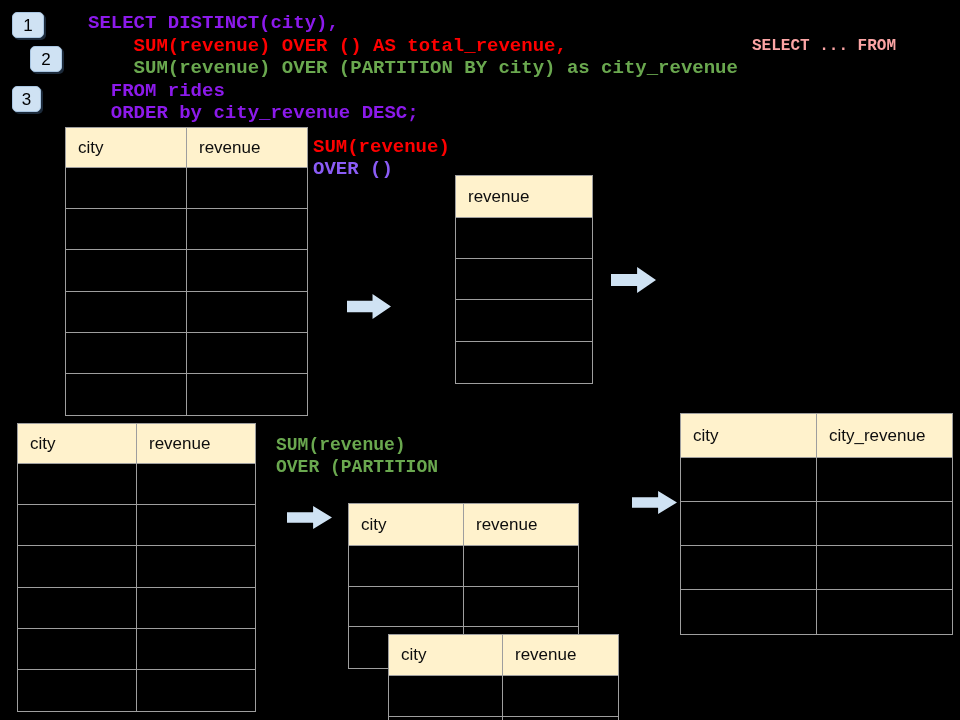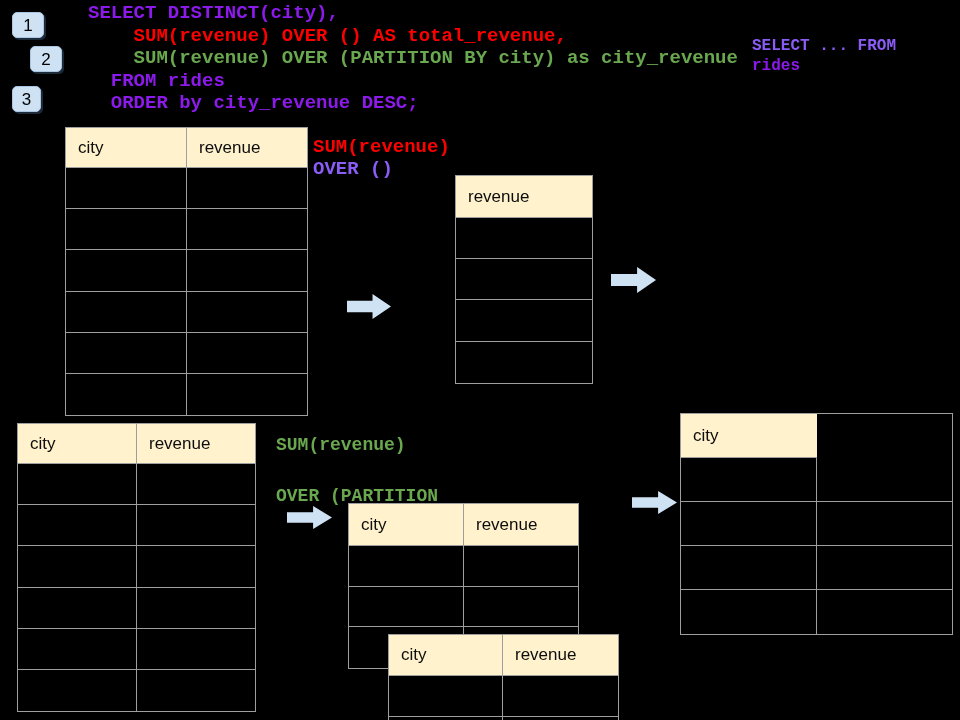--- a/index.html
+++ b/index.html
@@ -9,21 +9,21 @@
   
   .badge{position:absolute;display:flex;align-items:center;justify-content:center;
          background:var(--badge_fill,#cfe2f3);border:1px solid #a9c6e2;border-radius:5px;
          box-shadow:2px 2px 0 #1c2a3a;color:#000;
          font:400 17px/1 "Liberation Sans",sans-serif;}
   .b1{left:12px;top:12px;width:30px;height:24px;}
   .b2{left:30px;top:46px;width:30px;height:24px;}
   .b3{left:12px;top:86px;width:27px;height:24px;}
 
   
-  .code{position:absolute;left:88px;top:2px;font:bold 19px/22.5px "Liberation Mono",monospace;white-space:pre;text-decoration:underline;}
+  .code{position:absolute;left:88px;top:12px;font:bold 19px/22.5px "Liberation Mono",monospace;white-space:pre;text-decoration:underline;}
   .side-note{position:absolute;left:752px;top:37px;font:bold 16px/19.5px "Liberation Mono",monospace;white-space:pre;}
   .annot{position:absolute;white-space:pre;font:bold 19px/22px "Liberation Mono",monospace;}
   .annot-total{left:313px;top:136px;}
   .annot-partition{left:276px;top:434px;font-size:18px;}
 
   
   .tbl{position:absolute;border:1px solid var(--table_border,#9e9e9e);background:#000;}
   .t-head{display:flex;}
   .t-hcell{flex:1;background:var(--header_fill,#fff2cc);border-right:1px solid var(--table_border,#9e9e9e);
            border-bottom:1px solid var(--table_border,#9e9e9e);box-sizing:border-box;display:flex;align-items:center;
@@ -76,25 +76,25 @@
 <body>
 
 <div class="stage">
 
   <div class="badge b1">1</div>
   <div class="badge b2">2</div>
   <div class="badge b3">3</div>
 
   <div class="code"><div class="line" style="color: rgb(140, 26, 235);">SELECT DISTINCT(city),</div><div class="line" style="color: rgb(254, 0, 0);">    SUM(revenue) OVER () AS total_revenue,</div><div class="line" style="color: rgb(106, 168, 79);">    SUM(revenue) OVER (PARTITION BY city) as city_revenue</div><div class="line" style="color: rgb(140, 26, 235);">  FROM rides</div><div class="line" style="color: rgb(140, 26, 235);">  ORDER by city_revenue DESC;</div></div>
 
-  <div class="side-note"><div class="line" style="color: #8b5cf6;">SELECT ... FROM</div><div class="line" style="color: rgb(140, 26, 235);">rides</div></div>
+  <div class="side-note"><div class="line" style="color: #fca5a5;">SELECT ... FROM</div></div>
 
   <div class="annot annot-total"><div class="line" style="color: rgb(254, 0, 0);">SUM(revenue)</div><div class="line" style="color: #8b5cf6;">OVER ()</div></div>
 
-  <div class="annot annot-partition"><div class="line" style="color: rgb(106, 168, 79);">SUM(revenue)</div><div class="line" style="color: rgb(106, 168, 79); margin-top: 29px;">OVER (PARTITION</div></div>
+  <div class="annot annot-partition"><div class="line" style="color: rgb(106, 168, 79);">SUM(revenue)</div><div class="line" style="color: rgb(106, 168, 79);">OVER (PARTITION</div></div>
 
   <div class="tbl tbl-source-top">
       <div class="t-head">
         <div class="t-hcell">city</div>
         <div class="t-hcell">revenue</div>
       </div>
       <div class="t-row">
         <div class="t-cell"></div>
         <div class="t-cell"></div>
       </div>
@@ -199,20 +199,21 @@
       </div>
       <div class="t-row">
         <div class="t-cell"></div>
         <div class="t-cell"></div>
       </div>
     </div>
 
   <div class="tbl tbl-final">
       <div class="t-head">
         <div class="t-hcell">city</div>
+        <div class="t-hcell">city_revenue</div>
       </div>
       <div class="t-row">
         <div class="t-cell"></div>
         <div class="t-cell"></div>
       </div>
       <div class="t-row">
         <div class="t-cell"></div>
         <div class="t-cell"></div>
       </div>
       <div class="t-row">

